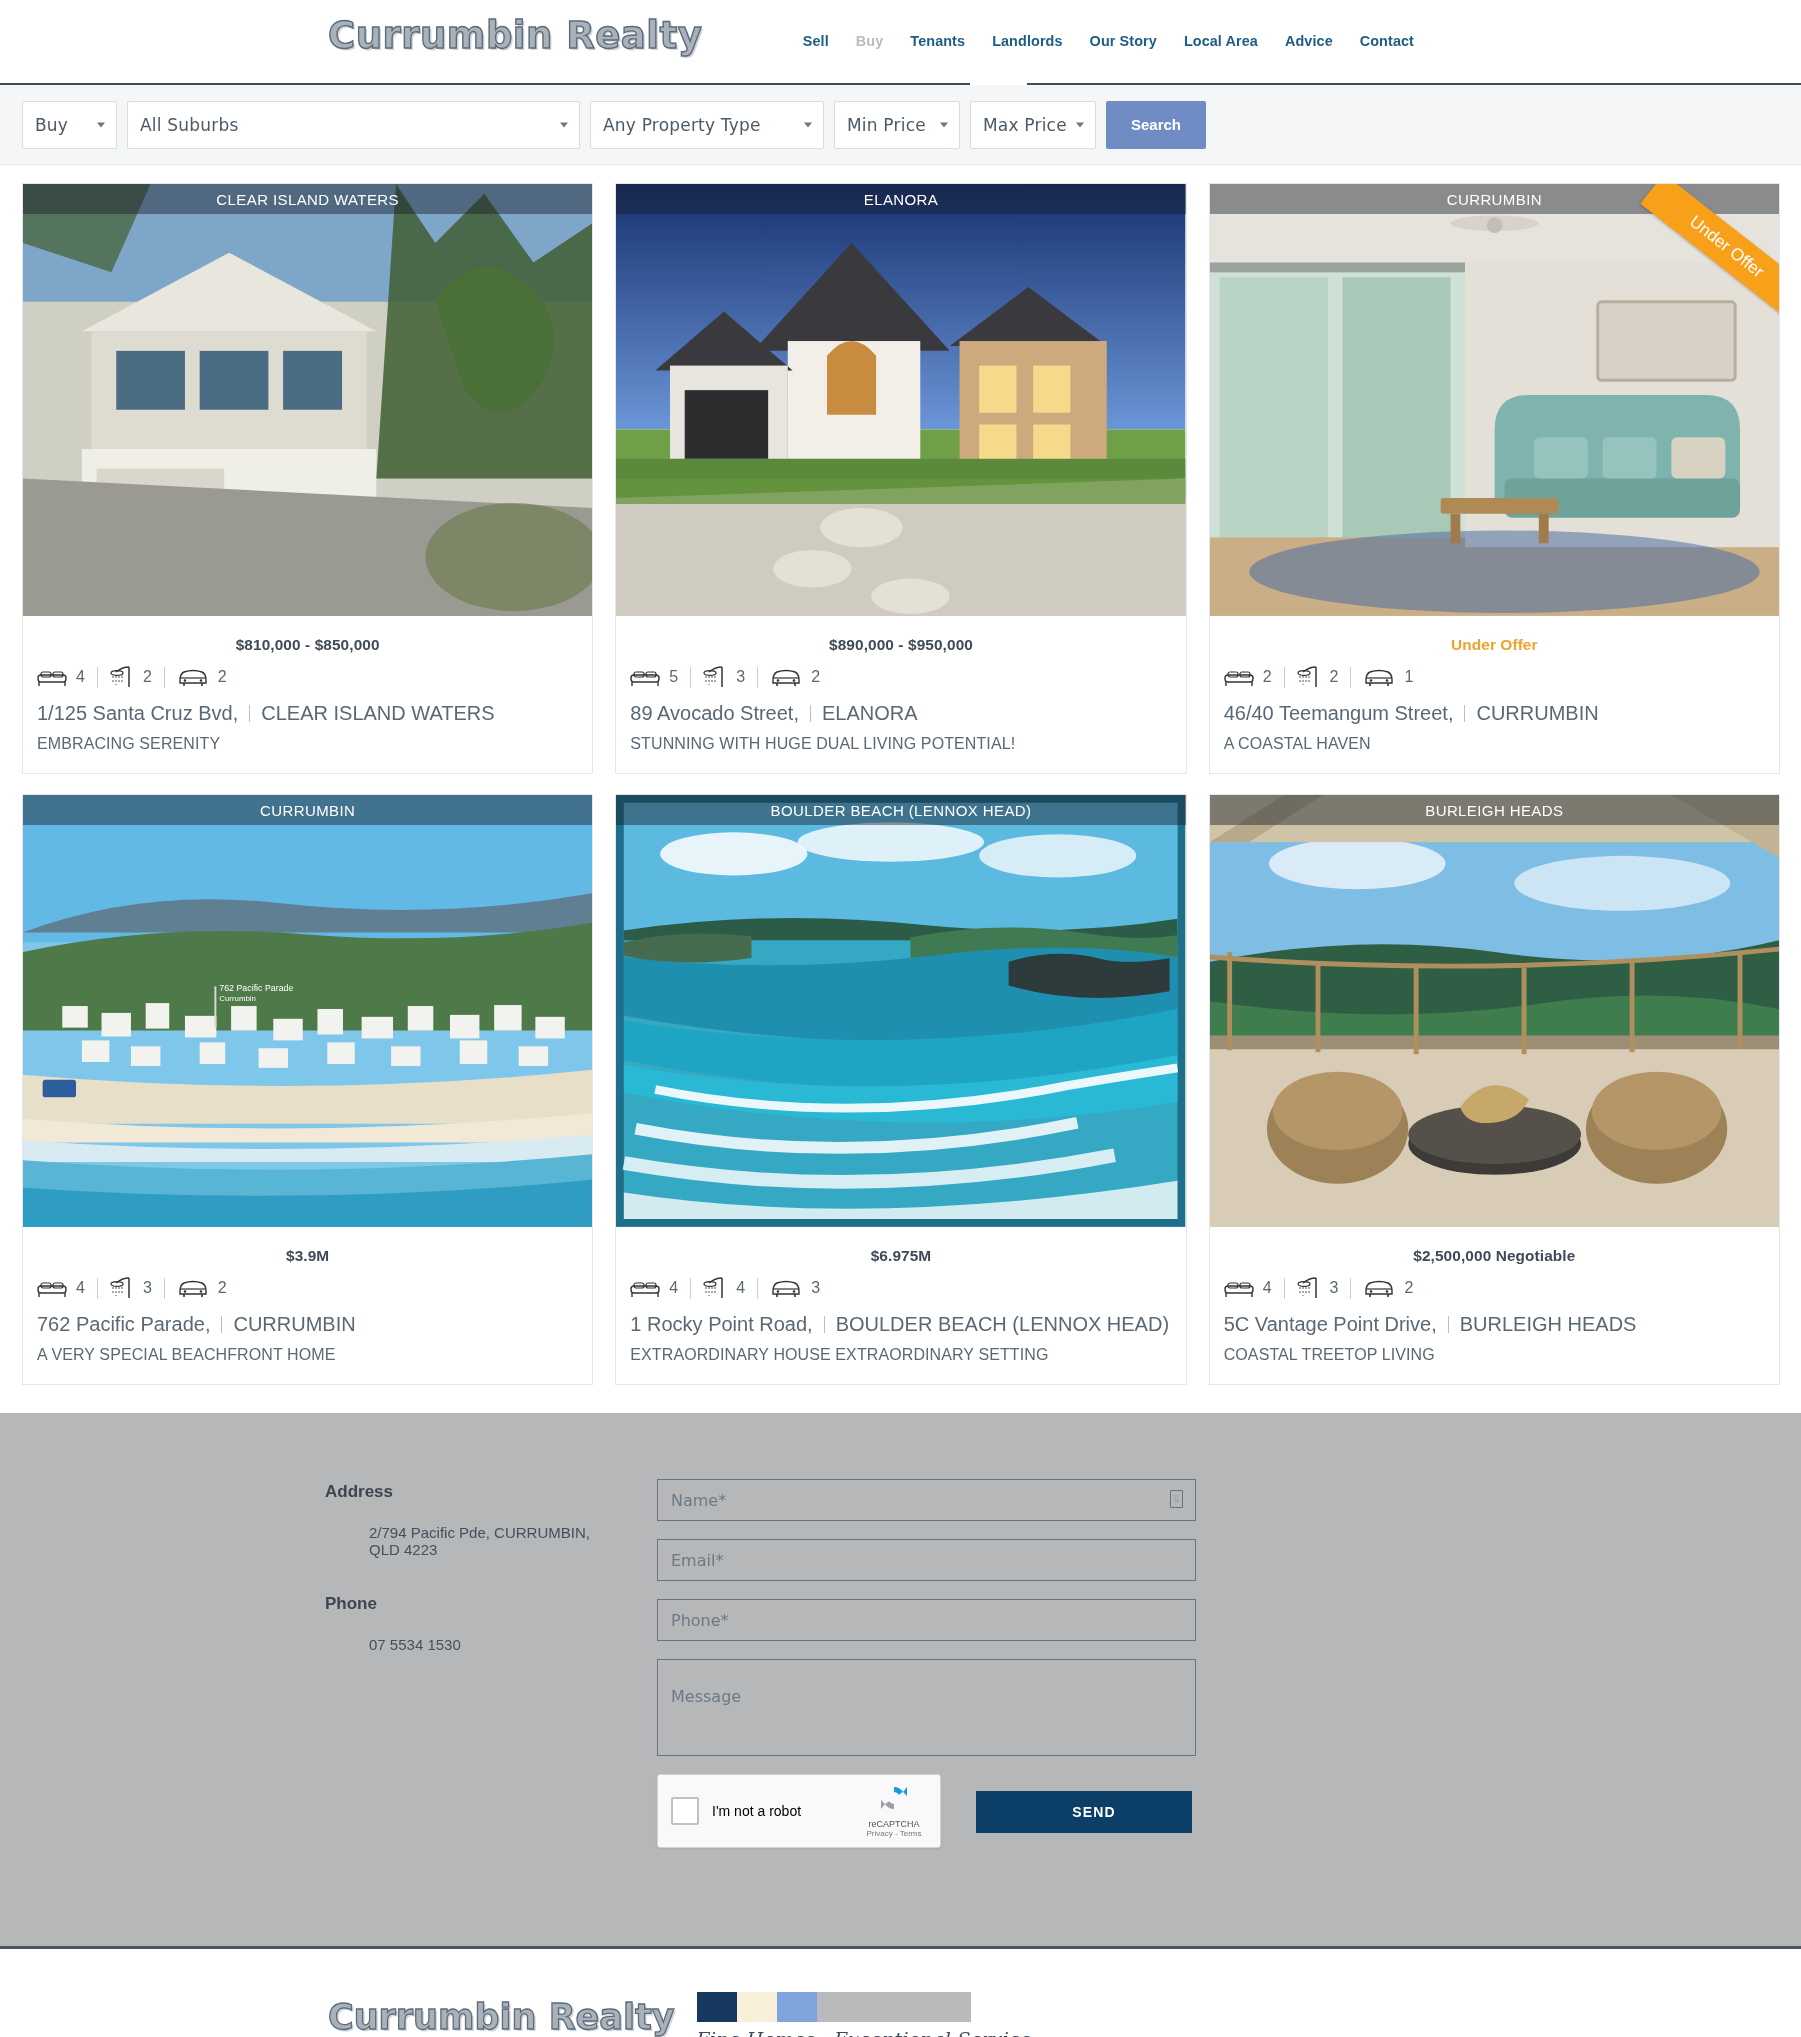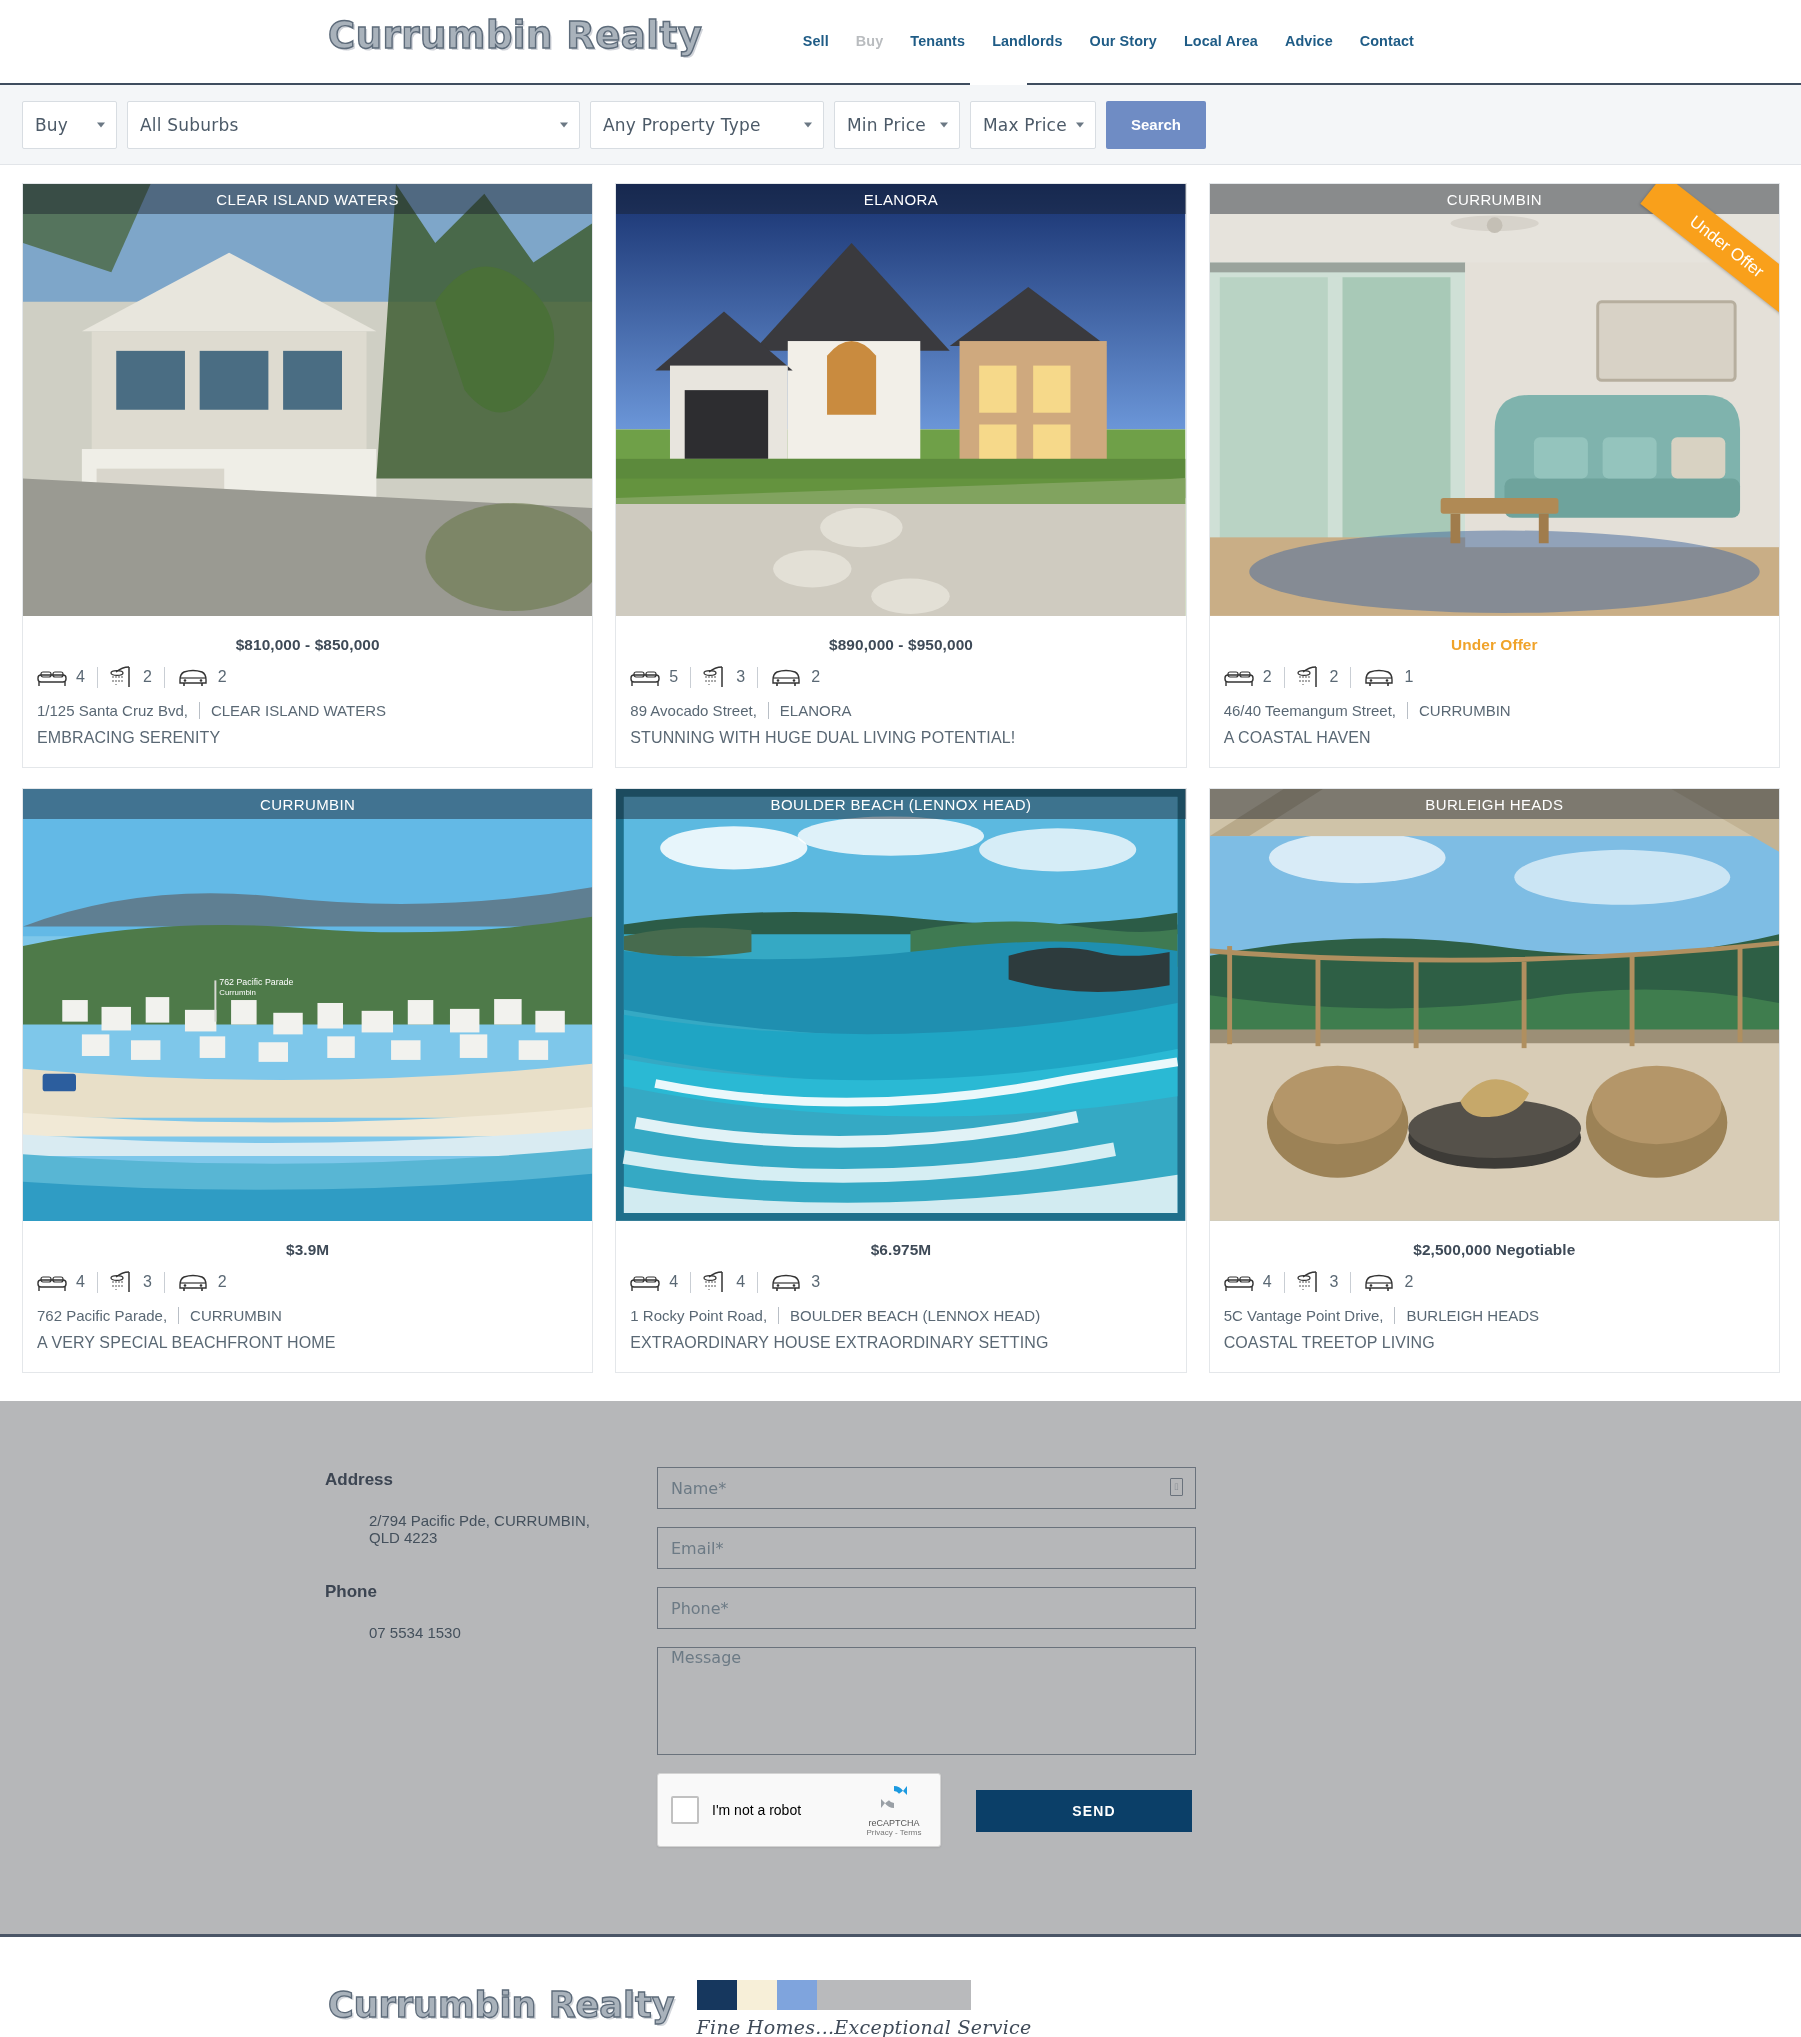--- a/index.html
+++ b/index.html
@@ -147,21 +147,21 @@
     gap: 0; margin-bottom: 13px;
   }
   .feat { display: flex; align-items: center; gap: 9px; }
   .feat-num { font-size: 16px; color: #5a6874; }
   .divider {
     width: 1px; height: 21px;
     background: #c9ced4;
     margin: 0 12px;
   }
   .addr {
-    font-size: 15px; color: #5a6874;
+    font-size: 20px; color: #5a6874;
     margin-bottom: 10px;
     display: flex; align-items: center;
   }
   .addr .street { white-space: nowrap; }
   .addr .bar {
     display: inline-block; width: 1px; height: 17px;
     background: #b9bfc6; margin: 0 11px;
   }
   .addr .sub { white-space: nowrap; }
   .tagline {
@@ -203,21 +203,21 @@
   .fld::placeholder { color: #6c7a85; opacity: 1; }
   .fld-wrap { position: relative; }
   .pw-icon {
     position: absolute; right: 13px; top: 11px;
     width: 13px; height: 18px;
     border: 1px solid #6a727c;
     border-radius: 1px;
     font-size: 9px; color: #6a727c;
     text-align: center; line-height: 17px;
   }
-  textarea.fld { height: 108px; padding-top: 0; resize: none; }
+  textarea.fld { height: 97px; padding-top: 27px; resize: none; }
   .captcha-row { display: flex; align-items: flex-start; gap: 35px; margin-top: 16px; }
   .captcha {
     width: 284px; height: 74px;
     background: #f9f9f9;
     border: 1px solid #d3d3d3;
     border-radius: 3px;
     display: flex; align-items: center;
     padding: 0 13px;
     position: relative;
     box-shadow: 0 1px 2px rgba(0,0,0,.08);

